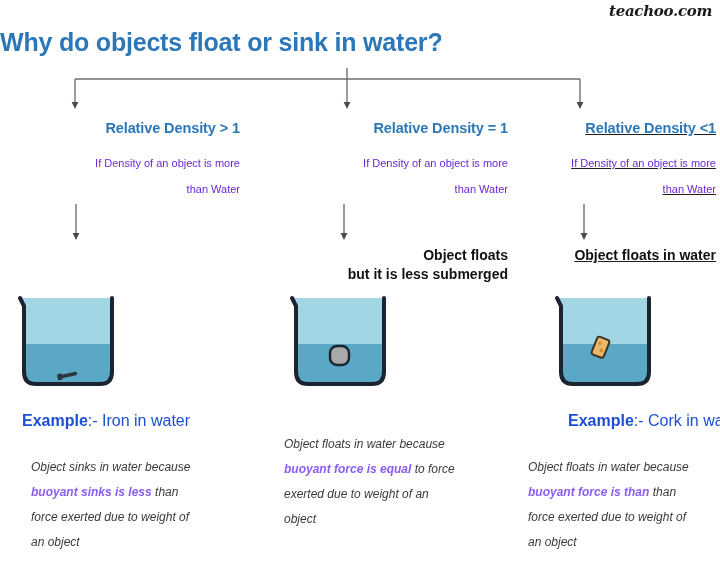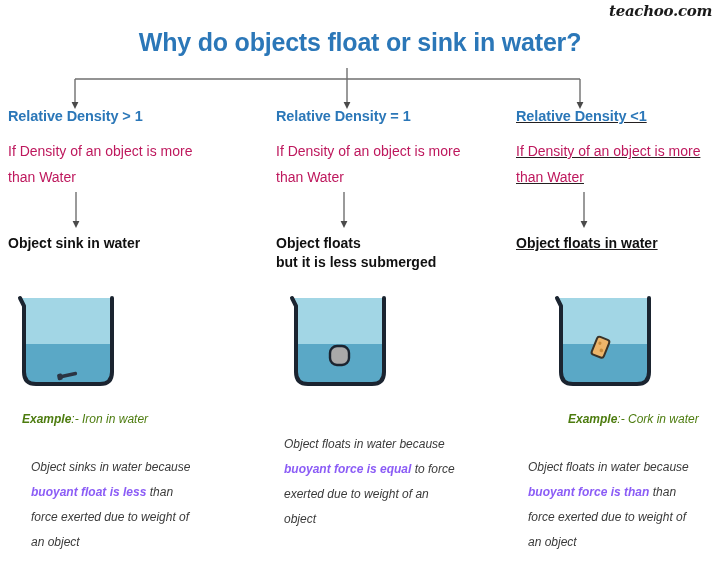--- a/index.html
+++ b/index.html
@@ -31,56 +31,56 @@
     color: #1a1a1a;
     letter-spacing: -0.3px;
   }
 
   
   .title {
     position: absolute;
     top: 28px;
     left: 0;
     width: 720px;
-    text-align: center;
     font-size: 25px;
     font-weight: bold;
     color: #2b77b8;
     letter-spacing: -0.2px;
   }
 
   
   .tree {
     position: absolute;
     top: 68px;
     left: 0;
     width: 720px;
     height: 50px;
   }
 
   
   .col {
     position: absolute;
-    top: 108px;
+    top: 120px;
+    text-align: right;
   }
   .col-1 { left: 8px;   width: 232px; }
   .col-2 { left: 276px; width: 232px; }
   .col-3 { left: 516px; width: 200px; text-decoration: underline; }
 
   .col-head {
     font-size: 14.5px;
     font-weight: bold;
     color: #2b77b8;
     letter-spacing: -0.1px;
     margin: 0 0 14px 0;
     white-space: nowrap;
   }
   .col-sub {
-    font-size: 14px;
-    color: #be185d;
+    font-size: 11px;
+    color: #6d28d9;
     line-height: 26px;
     margin: 0;
   }
 
   .arrow-wrap {
     height: 44px;
     position: relative;
   }
   .arrow-wrap svg { position: absolute; left: 62px; top: 2px; }
   .col-3 .arrow-wrap svg { left: 62px; }
@@ -97,24 +97,23 @@
   .beaker {
     position: absolute;
   }
   .beaker-1 { left: 14px;  top: 294px; }
   .beaker-2 { left: 286px; top: 294px; }
   .beaker-3 { left: 551px; top: 294px; }
 
   
   .example {
     position: absolute;
-    font-size: 12px;
-    color: #4d7c0f;
+    font-size: 16px;
+    color: #1d4ed8;
     white-space: nowrap;
-    font-style: italic;
   }
   .example b { font-weight: bold; }
   .ex-1 { left: 22px;  top: 412px; }
   .ex-3 { left: 528px; top: 412px; padding-left: 40px; }
 
   .note {
     position: absolute;
     font-size: 12px;
     font-style: italic;
     color: #3a3a3a;
@@ -151,23 +150,20 @@
     <p class="col-sub">
       <span>If Density of an object is more</span><br>
       <span>than Water</span>
     </p>
     <div class="arrow-wrap">
       <svg width="12" height="38" viewBox="0 0 12 38">
         <line x1="6" y1="0" x2="6" y2="30" stroke="#6f6f6f" stroke-width="1.4"></line>
         <polygon points="6,36 2.6,29 9.4,29" fill="#4a4a4a"></polygon>
       </svg>
     </div>
-    <p class="col-result">
-      <span>Object sink in water</span>
-    </p>
   </div>
 
   <div class="col col-2">
     <p class="col-head">Relative Density = 1</p>
     <p class="col-sub">
       <span>If Density of an object is more</span><br>
       <span>than Water</span>
     </p>
     <div class="arrow-wrap">
       <svg width="12" height="38" viewBox="0 0 12 38">
@@ -252,21 +248,21 @@
   <div class="example ex-1">
     <b>Example</b><span>:- Iron in water</span>
   </div>
 
   <div class="example ex-3">
     <b>Example</b><span>:- Cork in water</span>
   </div>
 
   <div class="note note-1">
     <span>Object sinks in water because</span><br>
-    <b>buoyant float is less</b><span> than</span><br>
+    <b>buoyant sinks is less</b><span> than</span><br>
     <span>force exerted due to weight of</span><br>
     <span>an object</span>
   </div>
 
   <div class="note note-2">
     <span>Object floats in water because</span><br>
     <b>buoyant force is equal</b><span> to force</span><br>
     <span>exerted due to weight of an</span><br>
     <span>object</span>
   </div>

